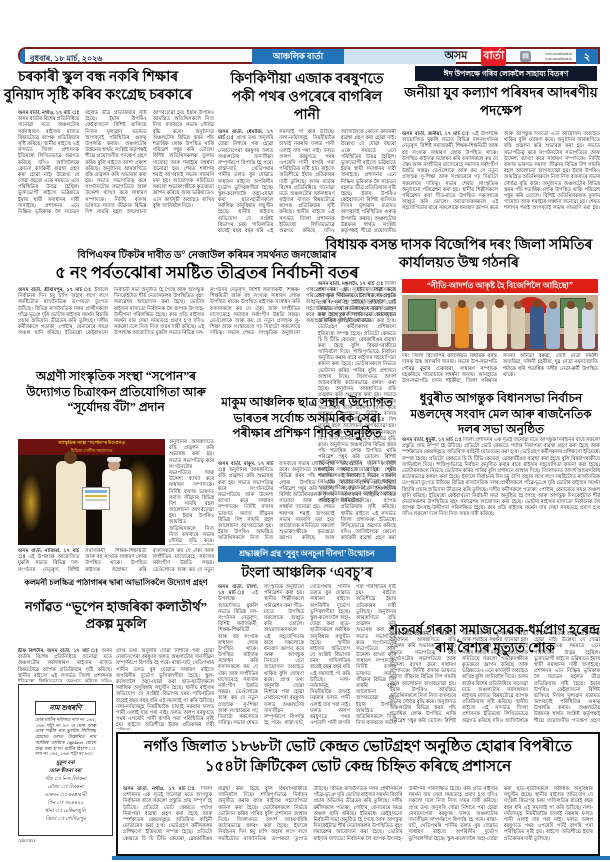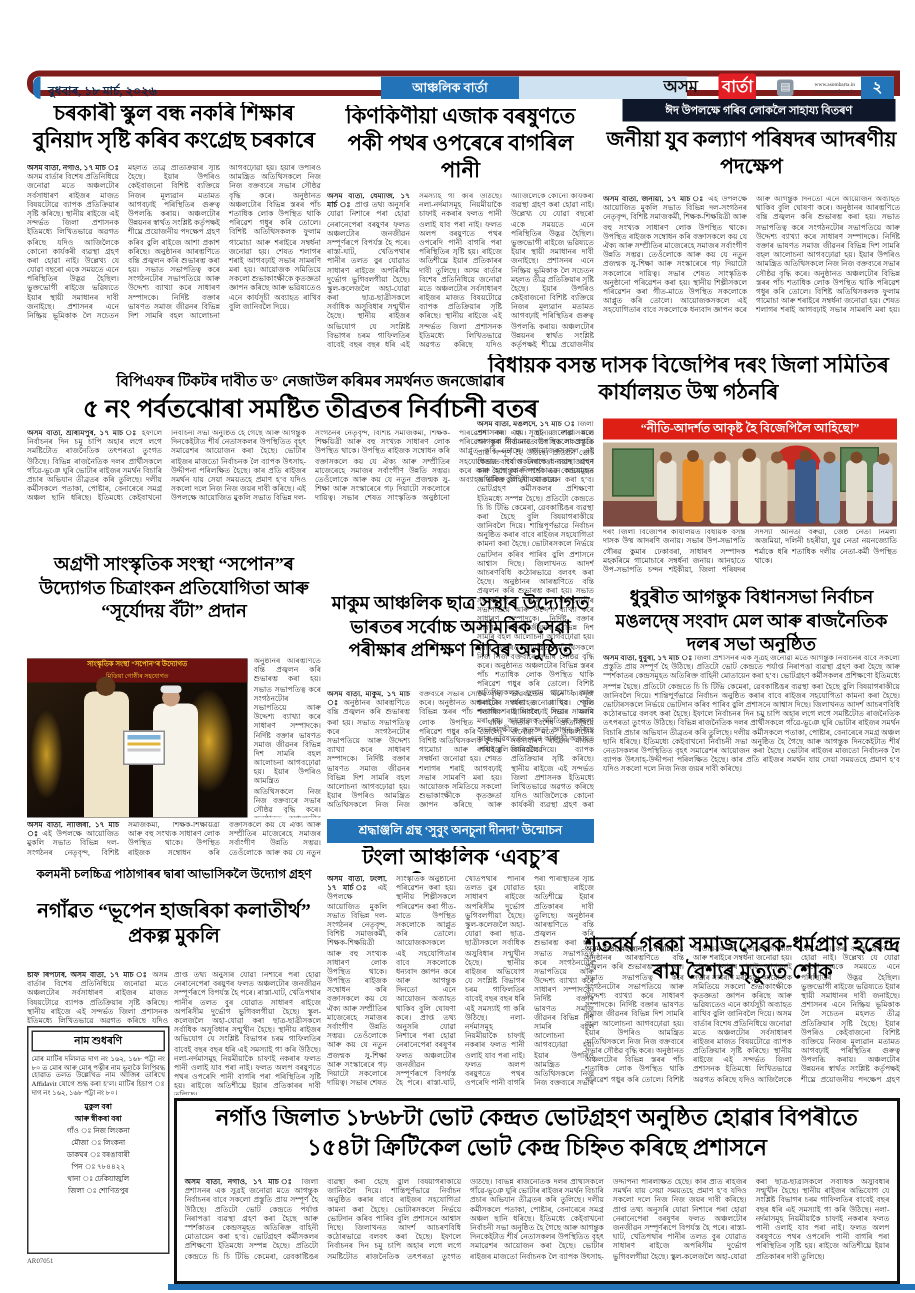--- a/index.html
+++ b/index.html
@@ -1,21 +1,21 @@
 <!DOCTYPE html>
 <html><head>
 <meta charset="utf-8">
 <style>
   html,body { margin:0; padding:0; background:#ffffff; }
   .page { position:relative; width:610px; height:862px; background:#fff; overflow:hidden;
           font-family:"Liberation Serif", serif; }
   .abs { position:absolute; }
 
   
-  .hstrip { box-sizing:border-box; border:4px solid #7f1d1d; border-radius:8px 0 0 8px; background:#fff; }
+  .hstrip { box-sizing:border-box; border:2px solid #7f1d1d; border-radius:8px 0 0 8px; background:#fff; }
   .hcap   { border-radius:8px 0 0 8px; background:#2273b8; }
   .hdate  { font-size:8px; font-weight:bold; color:#0b2a4a; white-space:nowrap; }
   .hsec   { background:#2273b8; color:#fff; font-weight:bold; font-size:8.5px; text-align:center; }
   .hband  { background:#cfe2f2; }
   .mast   { display:flex; align-items:center; gap:14px; }
   .mast-black { font-size:11px; font-weight:bold; color:#111; }
   .mast-red   { font-size:11px; font-weight:bold; color:#fff; background:#e31e24; padding:0 2px; border-radius:2px; }
   .mast-icon  { width:11px; height:11px; background:#8b99a6; border-radius:2px; color:#fff; font-size:7px; line-height:11px; text-align:center; }
   .mast-web   { font-size:3.6px; line-height:1.2; color:#333; }
   .pgnum  { background:#2273b8; color:#fff; font-weight:bold; font-size:10px; text-align:center; }
@@ -32,21 +32,21 @@
   .c4 { column-count:4; column-gap:6px; }
   .c5 { column-count:5; column-gap:6px; }
 
   .banner-pink { background:#0f172a; color:#fff; font-weight:bold; font-size:7.5px; text-align:center; overflow:hidden; }
   .box-red  { background:#dd1f16; color:#fff; font-weight:bold; font-size:8px; text-align:center; overflow:hidden; }
   .box-blue { background:#2273b8; color:#fff; font-weight:bold; font-size:8px; text-align:center; overflow:hidden; }
 
   .photo { overflow:hidden; }
   .cap { font-size:5px; line-height:1.25; text-align:justify; color:#111; overflow:hidden; }
 
-  .clsbox { box-sizing:border-box; border:1px solid #333; padding:2px; }
+  .clsbox { box-sizing:border-box; border:1px solid #333; padding:16px;font-style:italic; }
   .clstitle { border:1px solid #333; font-size:7px; font-weight:bold; text-align:center; margin-bottom:2px; }
   .clsbody { font-size:4.6px; line-height:1.25; text-align:justify; color:#111; }
   .clsname { font-size:5px; font-weight:bold; text-align:center; }
   .clsline { font-size:4.8px; text-align:center; color:#111; }
   .rule-blue { background:#2273b8; }
 </style>
 </head>
 <body>
 
 <div class="page">
@@ -61,21 +61,21 @@
       <span class="mast-red">বাৰ্তা</span>
       <span class="mast-icon">▤</span>
       <span class="mast-web">
         <span>www.asombarta.in</span><br>
         <span>www.asombarta.in</span>
       </span>
     </div>
     <div class="abs pgnum" style="right:0; top:0; width:22px; height:15px; line-height:15px;">২</div>
   </div>
 
-  <div class="abs hl" style="left:18px; top:68px; width:196px; height:40px; font-size:14px;">চৰকাৰী স্কুল বন্ধ নকৰি শিক্ষাৰ বুনিয়াদ সৃষ্টি কৰিব কংগ্ৰেছ চৰকাৰে</div>
+  <div class="abs hl" style="left:0; top:68px; width:196px; height:40px; font-size:14px;">চৰকাৰী স্কুল বন্ধ নকৰি শিক্ষাৰ বুনিয়াদ সৃষ্টি কৰিব কংগ্ৰেছ চৰকাৰে</div>
   <div class="abs bt c3" style="left:18px; top:110px; width:196px; height:134px;">
     <span class="dl">অসম বাৰ্তা, নগাঁও, ১৭ মাৰ্চ ঃ </span>
     <span>অসম বাৰ্তাৰ বিশেষ প্ৰতিনিধিয়ে জনোৱা মতে অঞ্চলটোৰ সৰ্বসাধাৰণ ৰাইজৰ মাজত বিষয়টোৱে ব্যাপক প্ৰতিক্ৰিয়াৰ সৃষ্টি কৰিছে। স্থানীয় ৰাইজে এই সন্দৰ্ভত জিলা প্ৰশাসনক ইতিমধ্যে লিখিতভাৱে অৱগত কৰিছে যদিও আজিলৈকে কোনো কাৰ্যকৰী ব্যৱস্থা গ্ৰহণ কৰা হোৱা নাই। উল্লেখ্য যে যোৱা বছৰো একে সময়তে এনে পৰিস্থিতিৰ উদ্ভৱ হৈছিল। ভুক্তভোগী ৰাইজে ভৱিষ্যতে ইয়াৰ স্থায়ী সমাধানৰ দাবী জনাইছে। প্ৰশাসনৰ এনে নিষ্ক্ৰিয় ভূমিকাক লৈ সচেতন মহলত তীব্ৰ প্ৰতিক্ৰিয়াৰ সৃষ্টি হৈছে। ইয়াৰ উপৰিও কেইবাজনো বিশিষ্ট ব্যক্তিয়ে নিজৰ মূল্যৱান মতামত আগবঢ়াই পৰিস্থিতিৰ গুৰুত্ব উপলব্ধি কৰায়। অঞ্চলটোৰ উন্নয়নৰ স্বাৰ্থত সংশ্লিষ্ট কৰ্তৃপক্ষই শীঘ্ৰে প্ৰয়োজনীয় পদক্ষেপ গ্ৰহণ কৰিব বুলি ৰাইজে আশা প্ৰকাশ কৰিছে।</span>
     <span>অনুষ্ঠানৰ আৰম্ভণিতে বন্তি প্ৰজ্বলন কৰি শুভাৰম্ভ কৰা হয়। সভাত সভাপতিত্ব কৰে সংগঠনটোৰ সভাপতিয়ে আৰু উদ্দেশ্য ব্যাখ্যা কৰে সাধাৰণ সম্পাদকে। নিৰ্দিষ্ট বক্তাৰ ভাষণত সমাজ জীৱনৰ বিভিন্ন দিশ সামৰি বহল আলোচনা আগবঢ়োৱা হয়। ইয়াৰ উপৰিও আমন্ত্ৰিত অতিথিসকলে নিজ নিজ বক্তব্যৰে সভাৰ সৌষ্ঠৱ বৃদ্ধি কৰে। অনুষ্ঠানত অঞ্চলটোৰ বিভিন্ন স্তৰৰ পাঁচ শতাধিক লোক উপস্থিত থাকি পৰিৱেশ গধুৰ কৰি তোলে। বিশিষ্ট অতিথিসকলক ফুলাম গামোচা আৰু শৰাইৰে সম্বৰ্ধনা জনোৱা হয়। শেষত শলাগৰ শৰাই আগবঢ়াই সভাৰ সামৰণি মৰা হয়। আয়োজক সমিতিয়ে সকলো শুভাকাংক্ষীকে কৃতজ্ঞতা জ্ঞাপন কৰিছে আৰু ভৱিষ্যতেও এনে কাৰ্যসূচী অব্যাহত ৰাখিব বুলি জানিবলৈ দিয়ে।</span>
   </div>
 
   <div class="abs hl" style="left:218px; top:70px; width:178px; height:56px; font-size:14px;">কিণকিণীয়া এজাক বৰষুণতে পকী পথৰ ওপৰেৰে বাগৰিল পানী</div>
   <div class="abs bt c3" style="left:218px; top:129px; width:178px; height:110px;">
     <span class="dl">অসম বাৰ্তা, ধেমাজি, ১৭ মাৰ্চ ঃ </span>
     <span>প্ৰাপ্ত তথ্য অনুসৰি যোৱা নিশাৰে পৰা হোৱা নেৰানেপেৰা বৰষুণৰ ফলত অঞ্চলটোৰ জনজীৱন সম্পূৰ্ণৰূপে বিপৰ্যস্ত হৈ পৰে। ৰাস্তা-ঘাট, খেতিপথাৰ পানীৰ তলত বুৰ যোৱাত সাধাৰণ ৰাইজে অপৰিসীম দুৰ্ভোগ ভুগিবলগীয়া হৈছে। স্কুল-কলেজলৈ অহা-যোৱা কৰা ছাত্ৰ-ছাত্ৰীসকলে সৰ্বাধিক অসুবিধাৰ সন্মুখীন হৈছে। স্থানীয় ৰাইজৰ অভিযোগ যে সংশ্লিষ্ট বিভাগৰ চৰম গাফিলতিৰ বাবেই বছৰ বছৰ ধৰি এই সমস্যাই গা কৰি উঠিছে। নলা-নৰ্দমাসমূহ নিয়মীয়াকৈ চাফাই নকৰাৰ ফলত পানী ওলাই যাব পৰা নাই। ফলত অলপ বৰষুণতে পথৰ ওপৰেদি পানী বাগৰি পৰা পৰিস্থিতিৰ সৃষ্টি হয়। ৰাইজে অতিশীঘ্ৰে ইয়াৰ প্ৰতিকাৰৰ দাবী তুলিছে।</span>

